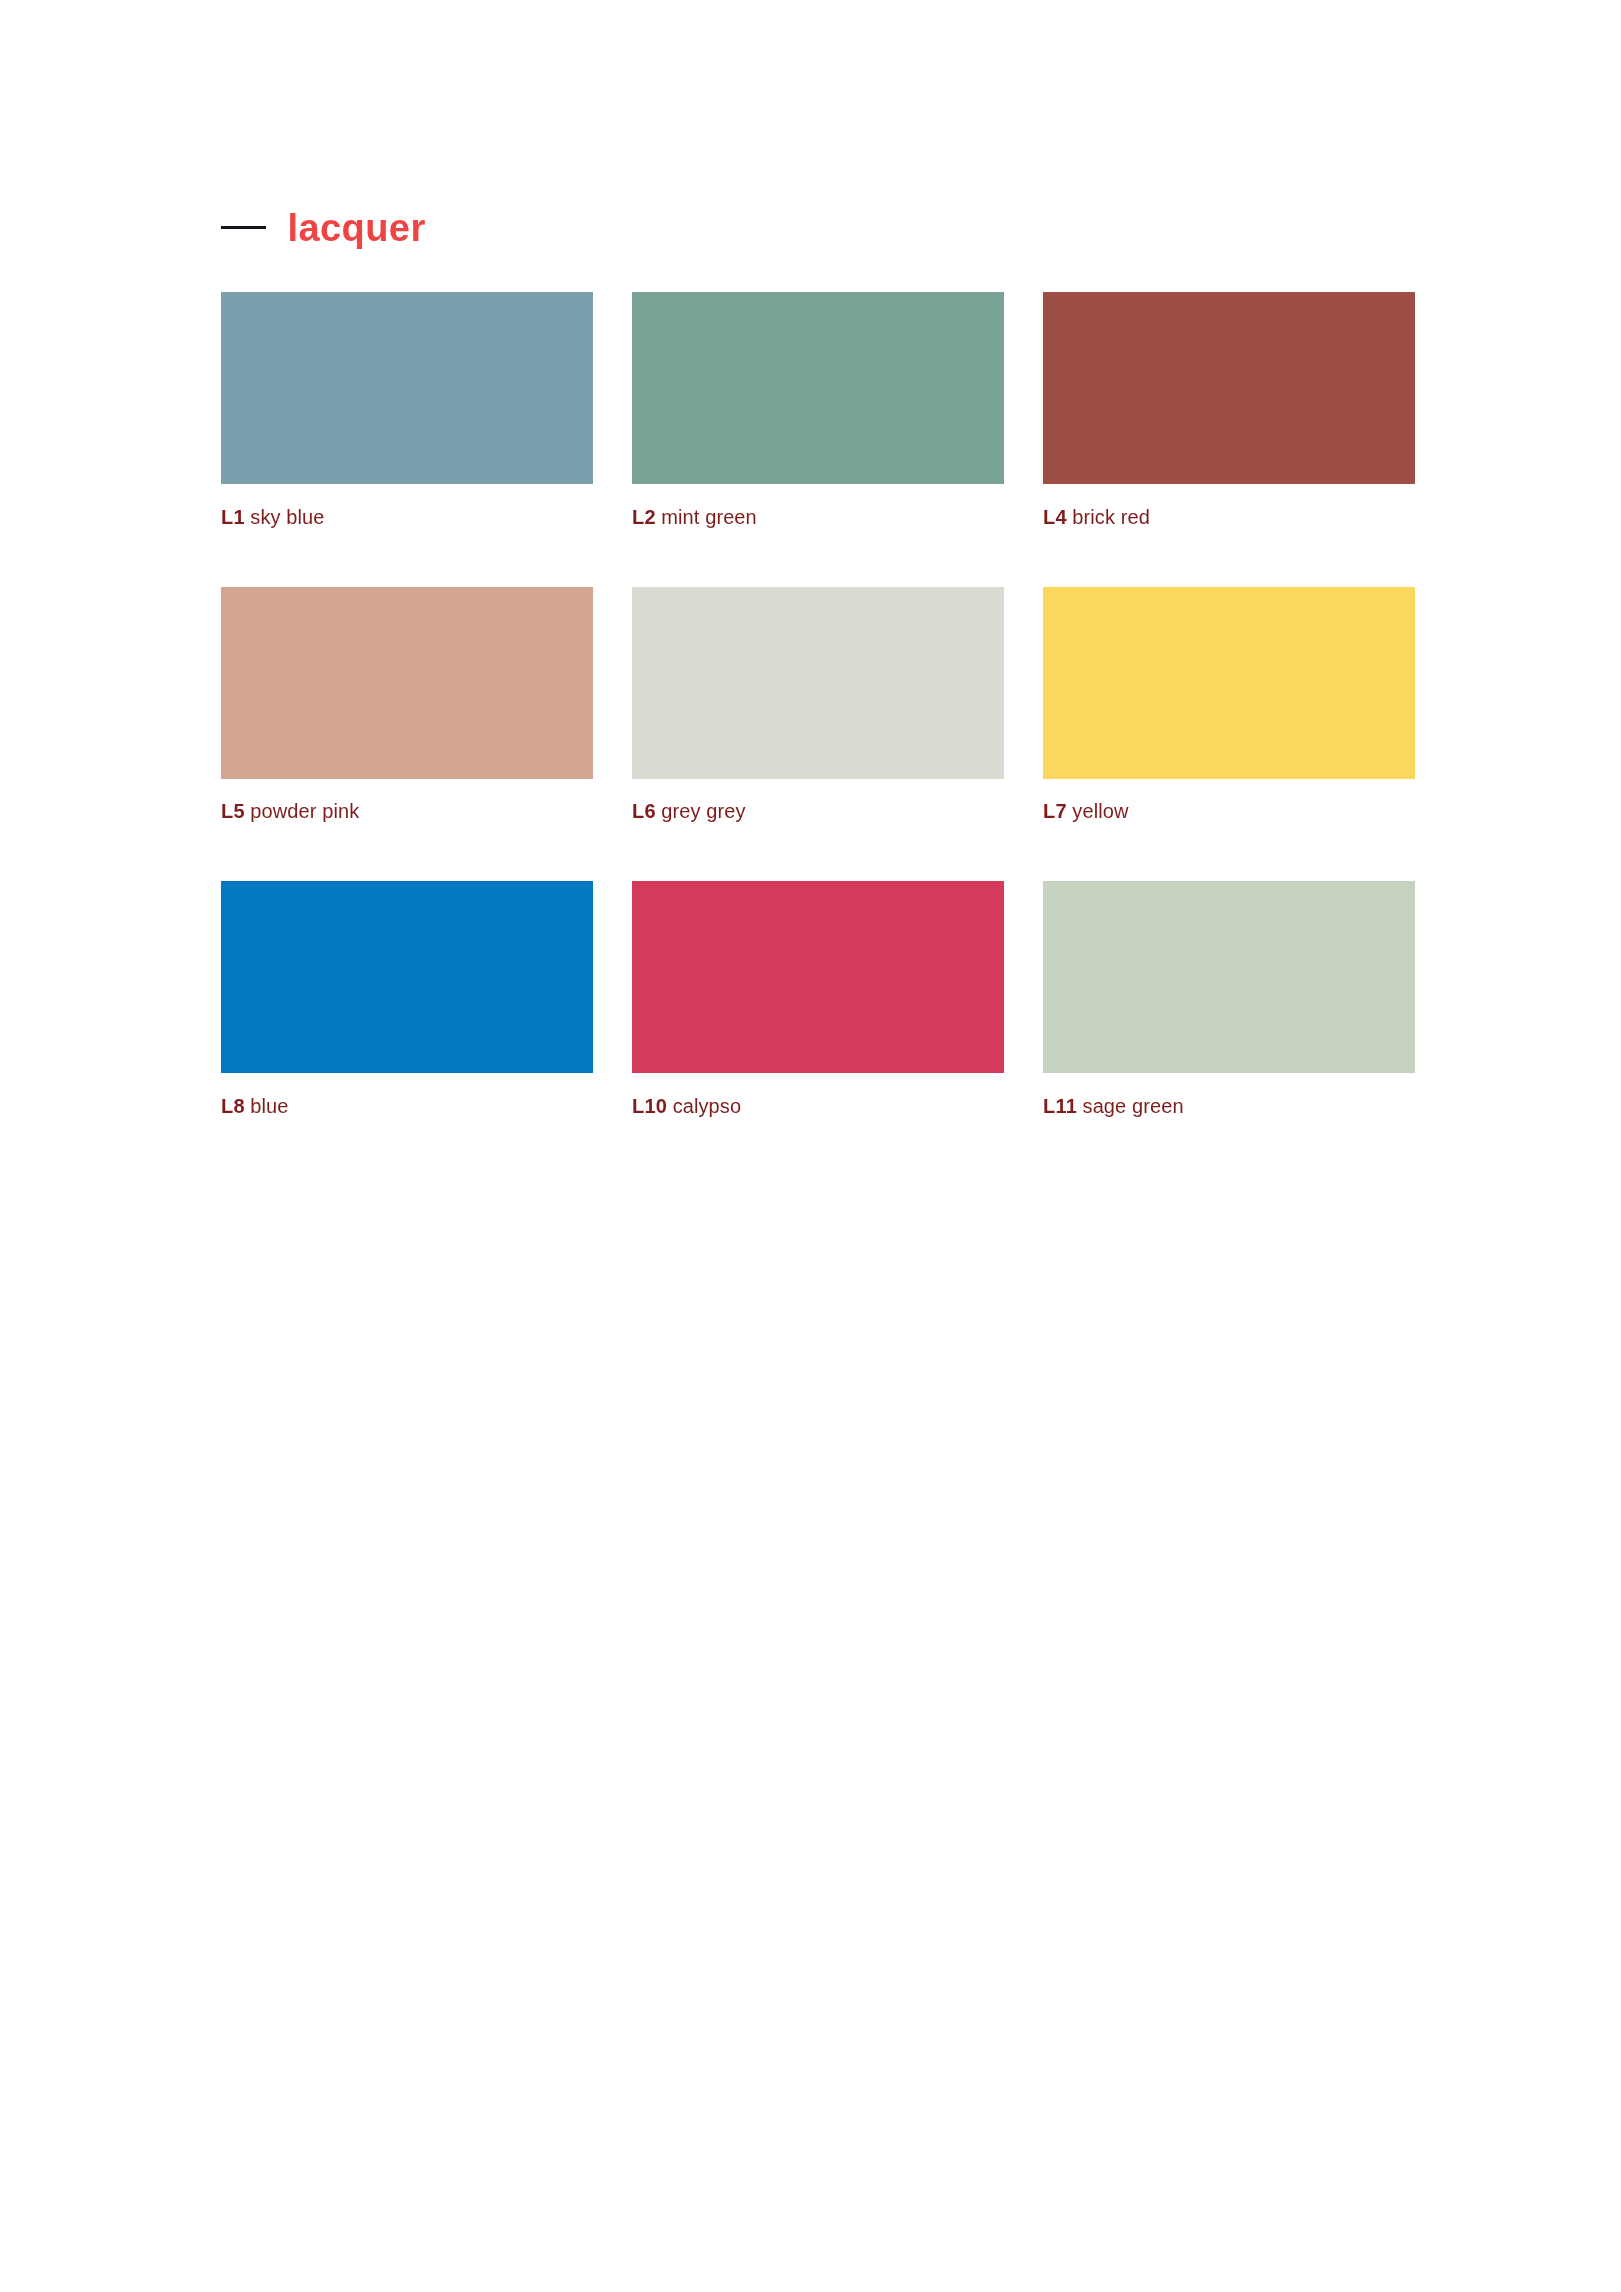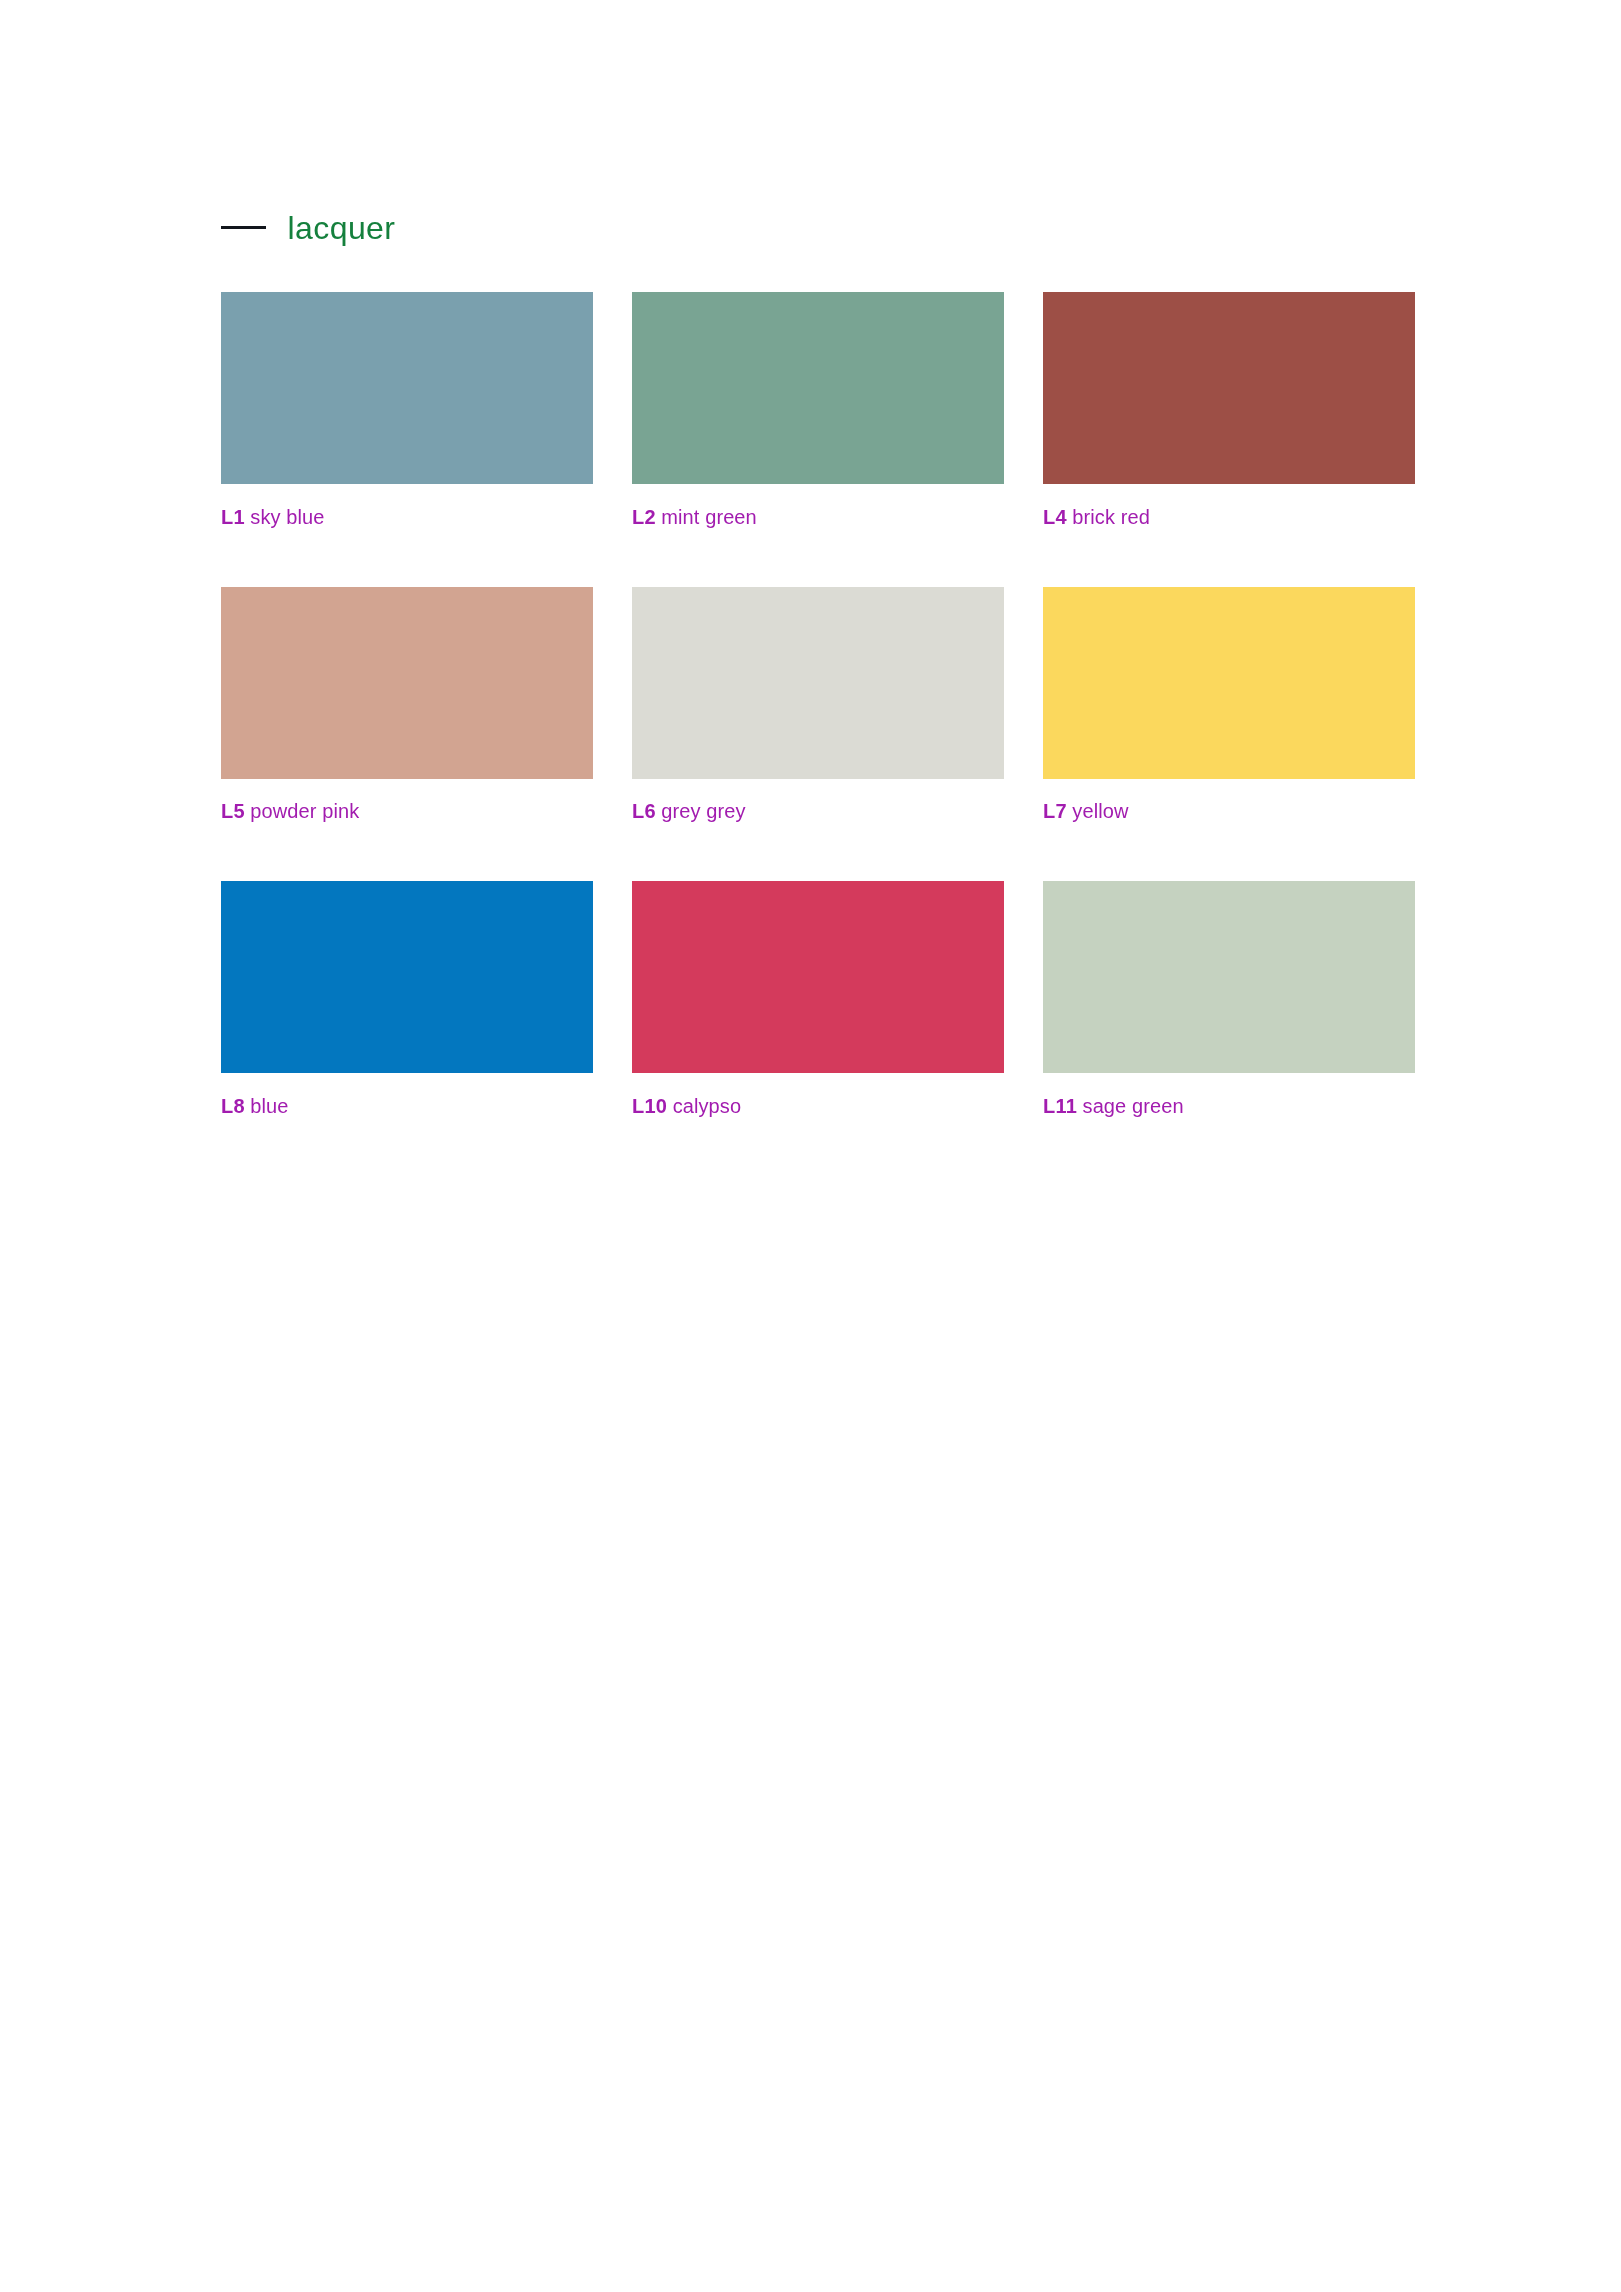--- a/index.html
+++ b/index.html
@@ -36,23 +36,23 @@
     margin-bottom: 43px;
   }
   .title-dash {
     width: 45px;
     height: 3.9px;
     background: #12161c;
     margin-right: 21.6px;
     flex: none;
   }
   .title-text {
-    font-size: 32px;
-    font-weight: normal;
-    color: #15803d;
+    font-size: 38px;
+    font-weight: bold;
+    color: #ef4444;
     letter-spacing: 0.4px;
     line-height: 1;
   }
   
   .grid {
     display: grid;
     grid-template-columns: repeat(3, 372px);
     column-gap: 39px;
     row-gap: 0;
   }
@@ -61,21 +61,21 @@
     margin-bottom: 59px;
   }
   .swatch {
     width: 372px;
     height: 192px;
     display: block;
   }
   .caption {
     margin-top: 21.6px;
     font-size: 20px;
-    color: #a21caf;
+    color: #7f1d1d;
     line-height: 1.1;
     white-space: nowrap;
   }
   .caption .code {
     font-weight: bold;
     letter-spacing: 0.2px;
   }
   .caption .name {
     font-weight: normal;
     letter-spacing: 0.1px;

